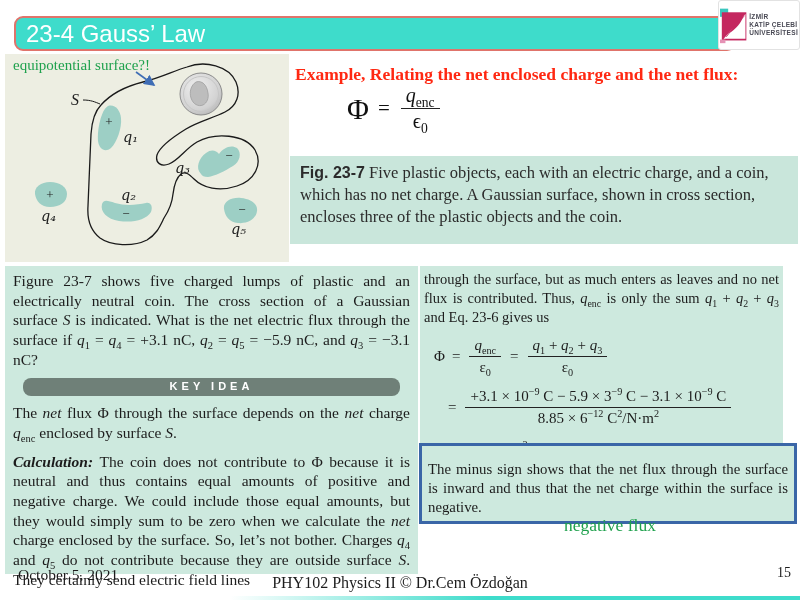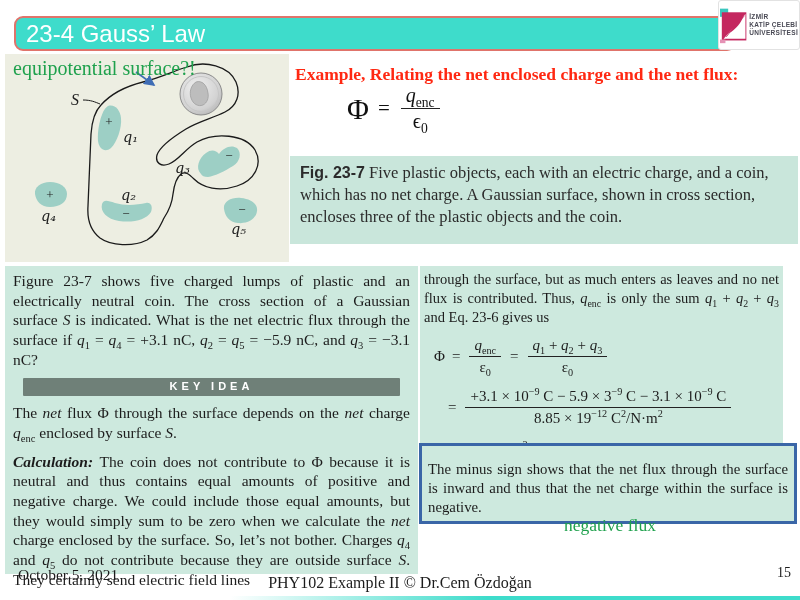--- a/index.html
+++ b/index.html
@@ -11,21 +11,21 @@
     background:var(--header_teal);border:2px solid var(--header_border);border-radius:9px;
     display:flex;align-items:center;padding-left:10px;
     font-family:"Liberation Sans","DejaVu Sans",sans-serif;font-size:24px;color:#fff;margin-left:12px;}
   .logo{position:absolute;right:0;top:0;width:78px;height:46px;background:#fff;
     border:1px solid #e2e2e2;border-radius:3px;display:flex;align-items:center;gap:2px;padding:1px;}
   .logo-text{font-family:"Liberation Sans","DejaVu Sans",sans-serif;font-size:6.5px;font-weight:bold;
     color:#4a4a55;line-height:1.25;letter-spacing:.3px;}
 
   
   .figure{position:absolute;left:5px;top:54px;width:284px;height:208px;background:var(--figure_bg);}
-  .equipotential{position:absolute;left:13px;top:57px;font-size:20px;color:var(--green);}
+  .equipotential{position:absolute;left:13px;top:57px;font-size:15px;color:var(--green);}
   .fig-sign{font-size:13px;fill:#222;}
   .fig-qlabel{font-style:italic;font-size:14.5px;fill:#222;font-family:"DejaVu Serif","Liberation Serif",serif;}
   .fig-slabel{font-style:italic;font-size:16px;fill:#222;}
 
   
   .example-heading{position:absolute;left:295px;top:63px;width:502px;
     font-weight:bold;font-size:17.5px;line-height:1.35;color:var(--red);}
   .formula-top{position:absolute;left:347px;top:84px;display:flex;align-items:center;gap:9px;
     font-size:21px;color:#111;}
   .formula-top .phi{font-size:30px;}
@@ -37,21 +37,21 @@
   
   .caption{position:absolute;left:290px;top:156px;width:490px;height:76px;
     background:var(--caption);padding:6px 8px 6px 10px;font-size:16.5px;line-height:1.32;color:#2b2b2b;}
   .caption .figno{font-family:"Liberation Sans","DejaVu Sans",sans-serif;font-weight:bold;font-size:16px;}
 
   
   .leftcol{position:absolute;left:5px;top:266px;width:397px;height:298px;
     background:var(--mint);padding:5px 8px;font-size:15.5px;line-height:1.27;text-align:justify;}
   .rightcol{position:absolute;left:420px;top:266px;width:355px;height:170px;
     background:var(--mint);padding:4px 4px;font-size:14.5px;line-height:1.3;text-align:justify;}
-  .keyidea{margin:9px auto 7px;width:95%;background:var(--keyidea);color:#fff;border-radius:1px;
+  .keyidea{margin:9px auto 7px;width:95%;background:var(--keyidea);color:#fff;border-radius:8px;
     font-family:"Liberation Sans","DejaVu Sans",sans-serif;font-size:11px;font-weight:bold;
     letter-spacing:4px;text-align:center;padding:2px 0;}
   .para{margin:0 0 9px 0;}
   sub{font-size:68%;line-height:0;margin-top:23px;}
   sup{font-size:68%;line-height:0;}
 
   
   .eqblock{margin-top:4px;font-size:15px;text-align:left;}
   .eqline{display:flex;align-items:center;gap:7px;margin-top:9px;}
   .eqline.l1{margin-left:10px;}
@@ -187,32 +187,32 @@
         <span>=</span>
         <span class="frac">
           <span class="num"><span style="font-style: italic;">q</span><sub>1</sub><span> + </span><span style="font-style: italic;">q</span><sub>2</sub><span> + </span><span style="font-style: italic;">q</span><sub>3</sub></span>
           <span class="den"><span>ε</span><sub>0</sub></span>
         </span>
       </div>
       <div class="eqline l2">
         <span>=</span>
         <span class="frac">
           <span class="num"><span>+3.1 × 10</span><sup>−9</sup><span> C − 5.9 × 3</span><sup>−9</sup><span> C − 3.1 × 10</span><sup>−9</sup><span> C</span></span>
-          <span class="den"><span>8.85 × 19</span><sup>−12</sup><span> C</span><sup>2</sup><span>/N·m</span><sup>2</sup></span>
+          <span class="den"><span>8.85 × 6</span><sup>−12</sup><span> C</span><sup>2</sup><span>/N·m</span><sup>2</sup></span>
         </span>
       </div>
       <div class="eqline l3">
         <span><span>= −670 N·m</span><sup>2</sup><span>/C.</span></span>
         <span class="answer">(Answer)</span>
       </div>
     </div>
   </div>
 
   <div class="notebox">The minus sign shows that the net flux through the surface is inward and thus that the net charge within the surface is negative.</div>
 
   <div class="negflux">negative flux</div>
 
   <div class="f-date">October 5, 2021</div>
-  <div class="f-course">PHY102 Example II © Dr.Cem Özdoğan</div>
+  <div class="f-course">PHY102 Physics II © Dr.Cem Özdoğan</div>
   <div class="f-page">15</div>
   <div class="f-bar"></div>
 
 </div>
 
 </body></html>

